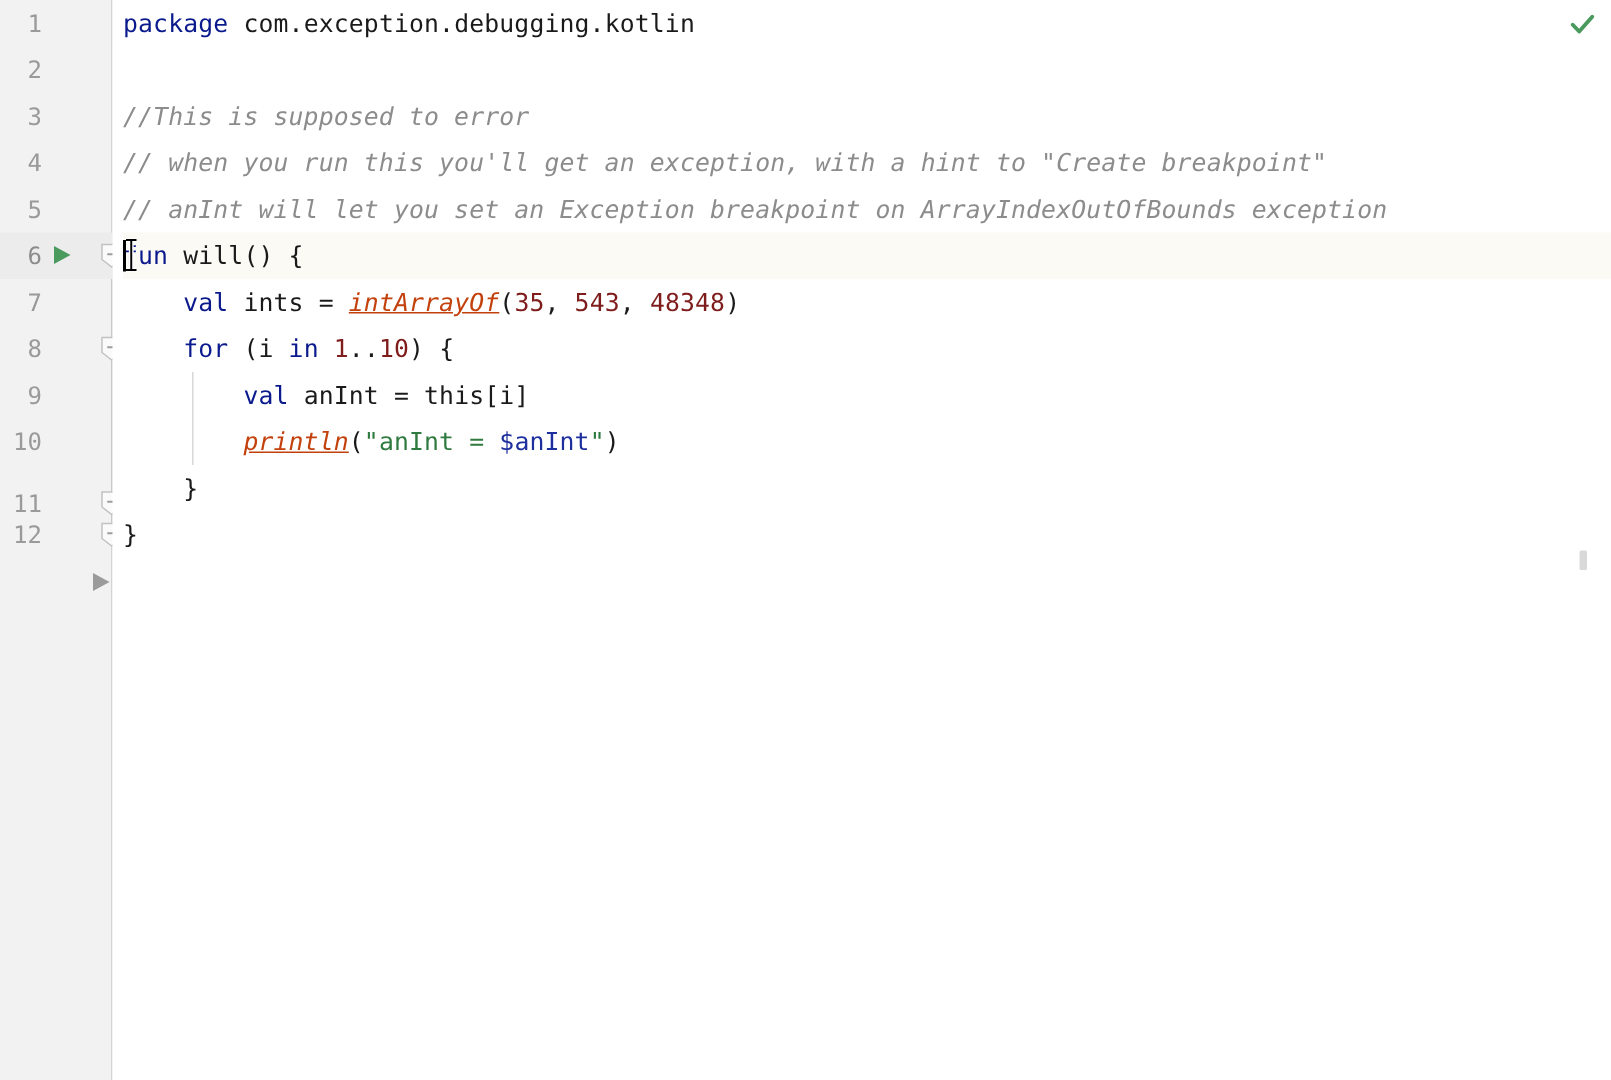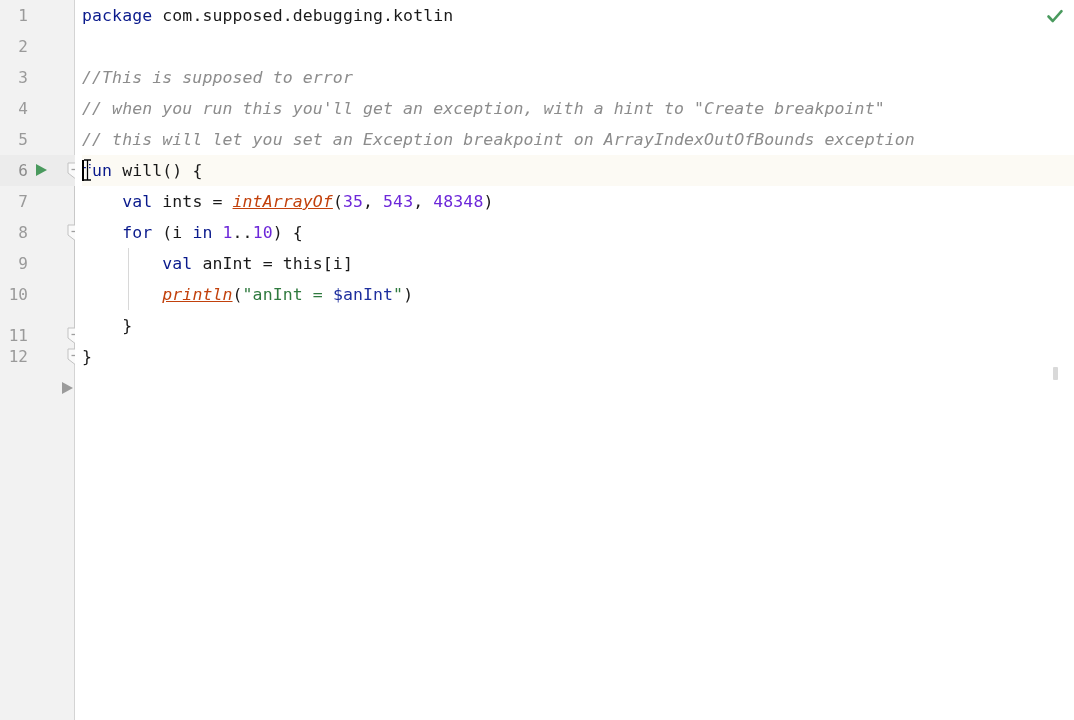--- a/index.html
+++ b/index.html
@@ -107,21 +107,21 @@
   #current-line-band {
     position: absolute;
     left: 75px;
     width: 999px;
     height: 31px;
     background: #fcfaf4;
   }
 
   
   .kw      { color: #0a1a8c; font-weight: normal; }
-  .num     { color: #6d28d9; }
+  .num     { color: #7f1d1d; }
   .cmt     { color: #8c8c8c; font-style: italic; }
   .fn      { color: #c2410c; font-style: italic; text-decoration: underline; }
   .str     { color: #2f7a3f; }
   .tmpl    { color: #1e2f9e; }
   .plain   { color: #1a1a1a; }
 
   
   .indent-guide {
     position: absolute;
     width: 1px;
@@ -232,25 +232,25 @@
             <path d="M4.5 7.5 H10.5" stroke="#9e9e9e" stroke-width="1.3"></path>
           </svg>
         </div>
       </div>
       <div class="gutter-row" style="top: 372px;">
         <div class="run-arrow gray" style="left: 62px; top: 10px;"></div>
       </div>
     </div>
 
   <div id="code-area">
-      <div class="code-line" style="top: 0px; left: 7px;"><span class="kw">package</span><span class="plain"> com.supposed.debugging.kotlin</span></div>
+      <div class="code-line" style="top: 0px; left: 7px;"><span class="kw">package</span><span class="plain"> com.exception.debugging.kotlin</span></div>
       <div class="code-line" style="top: 31px; left: 7px;"></div>
       <div class="code-line" style="top: 62px; left: 7px;"><span class="cmt">//This is supposed to error</span></div>
       <div class="code-line" style="top: 93px; left: 7px;"><span class="cmt">// when you run this you'll get an exception, with a hint to "Create breakpoint"</span></div>
-      <div class="code-line" style="top: 124px; left: 7px;"><span class="cmt">// this will let you set an Exception breakpoint on ArrayIndexOutOfBounds exception</span></div>
+      <div class="code-line" style="top: 124px; left: 7px;"><span class="cmt">// anInt will let you set an Exception breakpoint on ArrayIndexOutOfBounds exception</span></div>
       <div class="code-line current" style="top: 155px; left: 7px;"><span class="kw">fun</span><span class="plain"> will() {</span></div>
       <div class="code-line" style="top: 186px; left: 7px;"><span class="plain">    </span><span class="kw">val</span><span class="plain"> ints = </span><span class="fn">intArrayOf</span><span class="plain">(</span><span class="num">35</span><span class="plain">, </span><span class="num">543</span><span class="plain">, </span><span class="num">48348</span><span class="plain">)</span></div>
       <div class="code-line" style="top: 217px; left: 7px;"><span class="plain">    </span><span class="kw">for</span><span class="plain"> (i </span><span class="kw">in</span><span class="plain"> </span><span class="num">1</span><span class="plain">..</span><span class="num">10</span><span class="plain">) {</span></div>
       <div class="code-line" style="top: 248px; left: 7px;"><span class="plain">        </span><span class="kw">val</span><span class="plain"> anInt = this[i]</span></div>
       <div class="code-line" style="top: 279px; left: 7px;"><span class="plain">        </span><span class="fn">println</span><span class="plain">(</span><span class="str">"anInt = </span><span class="tmpl">$anInt</span><span class="str">"</span><span class="plain">)</span></div>
       <div class="code-line" style="top: 310px; left: 7px;"><span class="plain">    }</span></div>
       <div class="code-line" style="top: 341px; left: 7px;"><span class="plain">}</span></div>
       <div class="indent-guide" style="left: 53px; top: 248px; height: 62px;"></div>
     </div>
 

